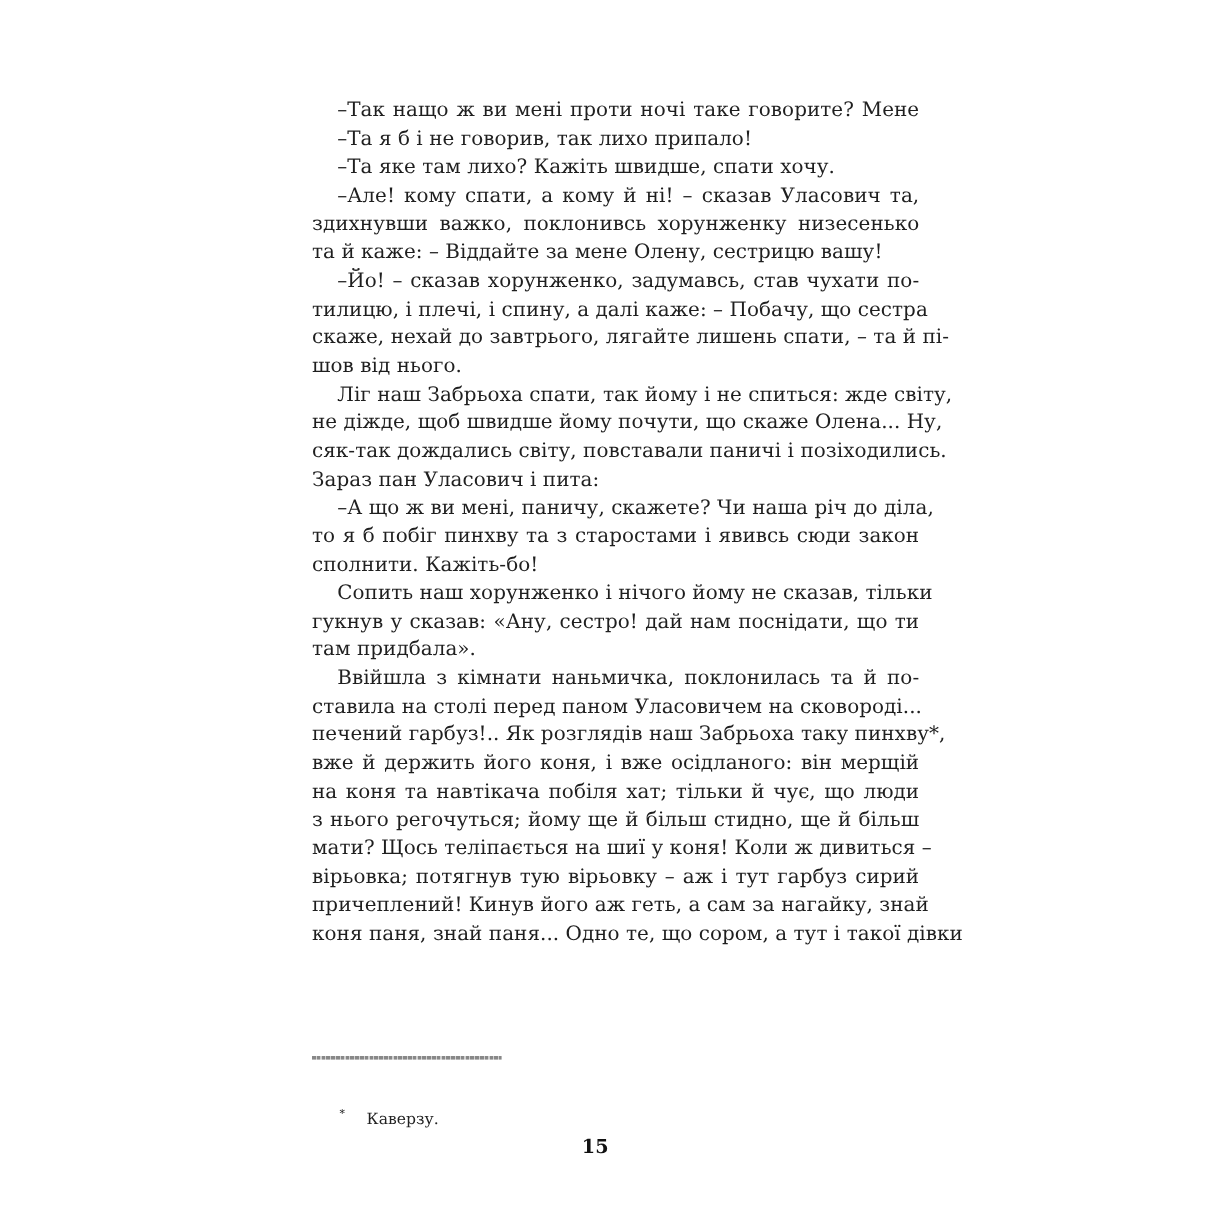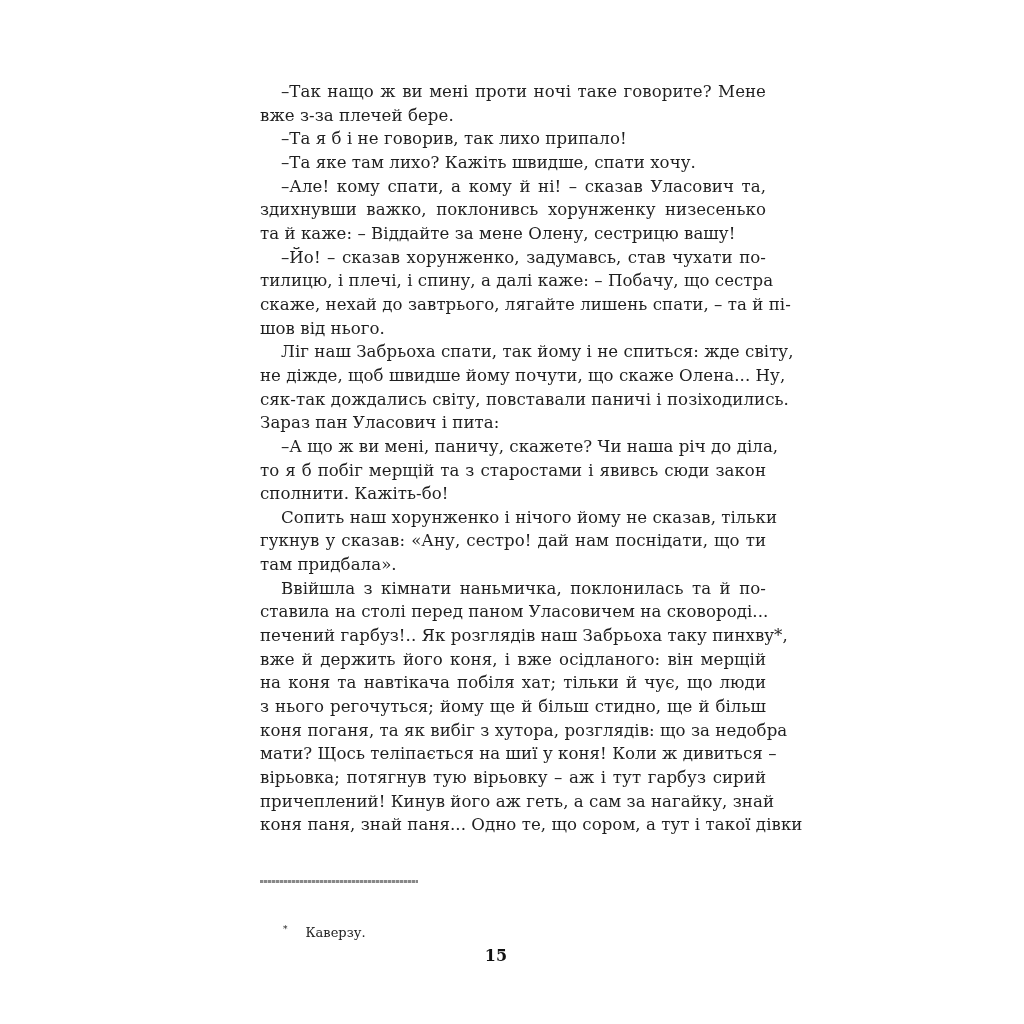--- a/index.html
+++ b/index.html
@@ -32,47 +32,45 @@
     font-weight:bold; font-size:16px; color:#111;
     padding-left:-10px;
   }
   .page-number span { position:relative; left:-16px; }
 </style>
 </head>
 <body>
 
 <div class="page" id="page-body">
     <div class="line indent justify">–Так нащо ж ви мені проти ночі таке говорите? Мене</div>
-    <div class="line">вже з-за плечей бере.</div>
     <div class="line indent">–Та я б і не говорив, так лихо припало!</div>
     <div class="line indent">–Та яке там лихо? Кажіть швидше, спати хочу.</div>
     <div class="line indent justify">–Але! кому спати, а кому й ні! – сказав Уласович та,</div>
     <div class="line justify">здихнувши важко, поклонивсь хорунженку низесенько</div>
     <div class="line">та й каже: – Віддайте за мене Олену, сестрицю вашу!</div>
     <div class="line indent justify">–Йо! – сказав хорунженко, задумавсь, став чухати по-</div>
     <div class="line justify">тилицю, і плечі, і спину, а далі каже: – Побачу, що сестра</div>
     <div class="line justify">скаже, нехай до завтрього, лягайте лишень спати, – та й пі-</div>
     <div class="line">шов від нього.</div>
     <div class="line indent justify">Ліг наш Забрьоха спати, так йому і не спиться: жде світу,</div>
     <div class="line justify">не діжде, щоб швидше йому почути, що скаже Олена... Ну,</div>
     <div class="line justify">сяк-так дождались світу, повставали паничі і позіходились.</div>
     <div class="line">Зараз пан Уласович і пита:</div>
     <div class="line indent justify">–А що ж ви мені, паничу, скажете? Чи наша річ до діла,</div>
-    <div class="line justify">то я б побіг мерщій та з старостами і явивсь сюди закон</div>
+    <div class="line justify">то я б побіг пинхву та з старостами і явивсь сюди закон</div>
     <div class="line">сполнити. Кажіть-бо!</div>
     <div class="line indent justify">Сопить наш хорунженко і нічого йому не сказав, тільки</div>
     <div class="line justify">гукнув у сказав: «Ану, сестро! дай нам поснідати, що ти</div>
     <div class="line">там придбала».</div>
     <div class="line indent justify">Ввійшла з кімнати наньмичка, поклонилась та й по-</div>
     <div class="line justify">ставила на столі перед паном Уласовичем на сковороді...</div>
     <div class="line justify">печений гарбуз!.. Як розглядів наш Забрьоха таку пинхву*,</div>
     <div class="line justify">вже й держить його коня, і вже осідланого: він мерщій</div>
     <div class="line justify">на коня та навтікача побіля хат; тільки й чує, що люди</div>
     <div class="line justify">з нього регочуться; йому ще й більш стидно, ще й більш</div>
-    <div class="line justify">коня поганя, та як вибіг з хутора, розглядів: що за недобра</div>
     <div class="line justify">мати? Щось теліпається на шиї у коня! Коли ж дивиться –</div>
     <div class="line justify">вірьовка; потягнув тую вірьовку – аж і тут гарбуз сирий</div>
     <div class="line justify">причеплений! Кинув його аж геть, а сам за нагайку, знай</div>
     <div class="line justify">коня паня, знай паня... Одно те, що сором, а тут і такої дівки</div>
   </div>
 
 <div class="footnote-rule"></div>
 <div class="footnote">
   <span class="mark">*</span><span>Каверзу.</span>
 </div>

